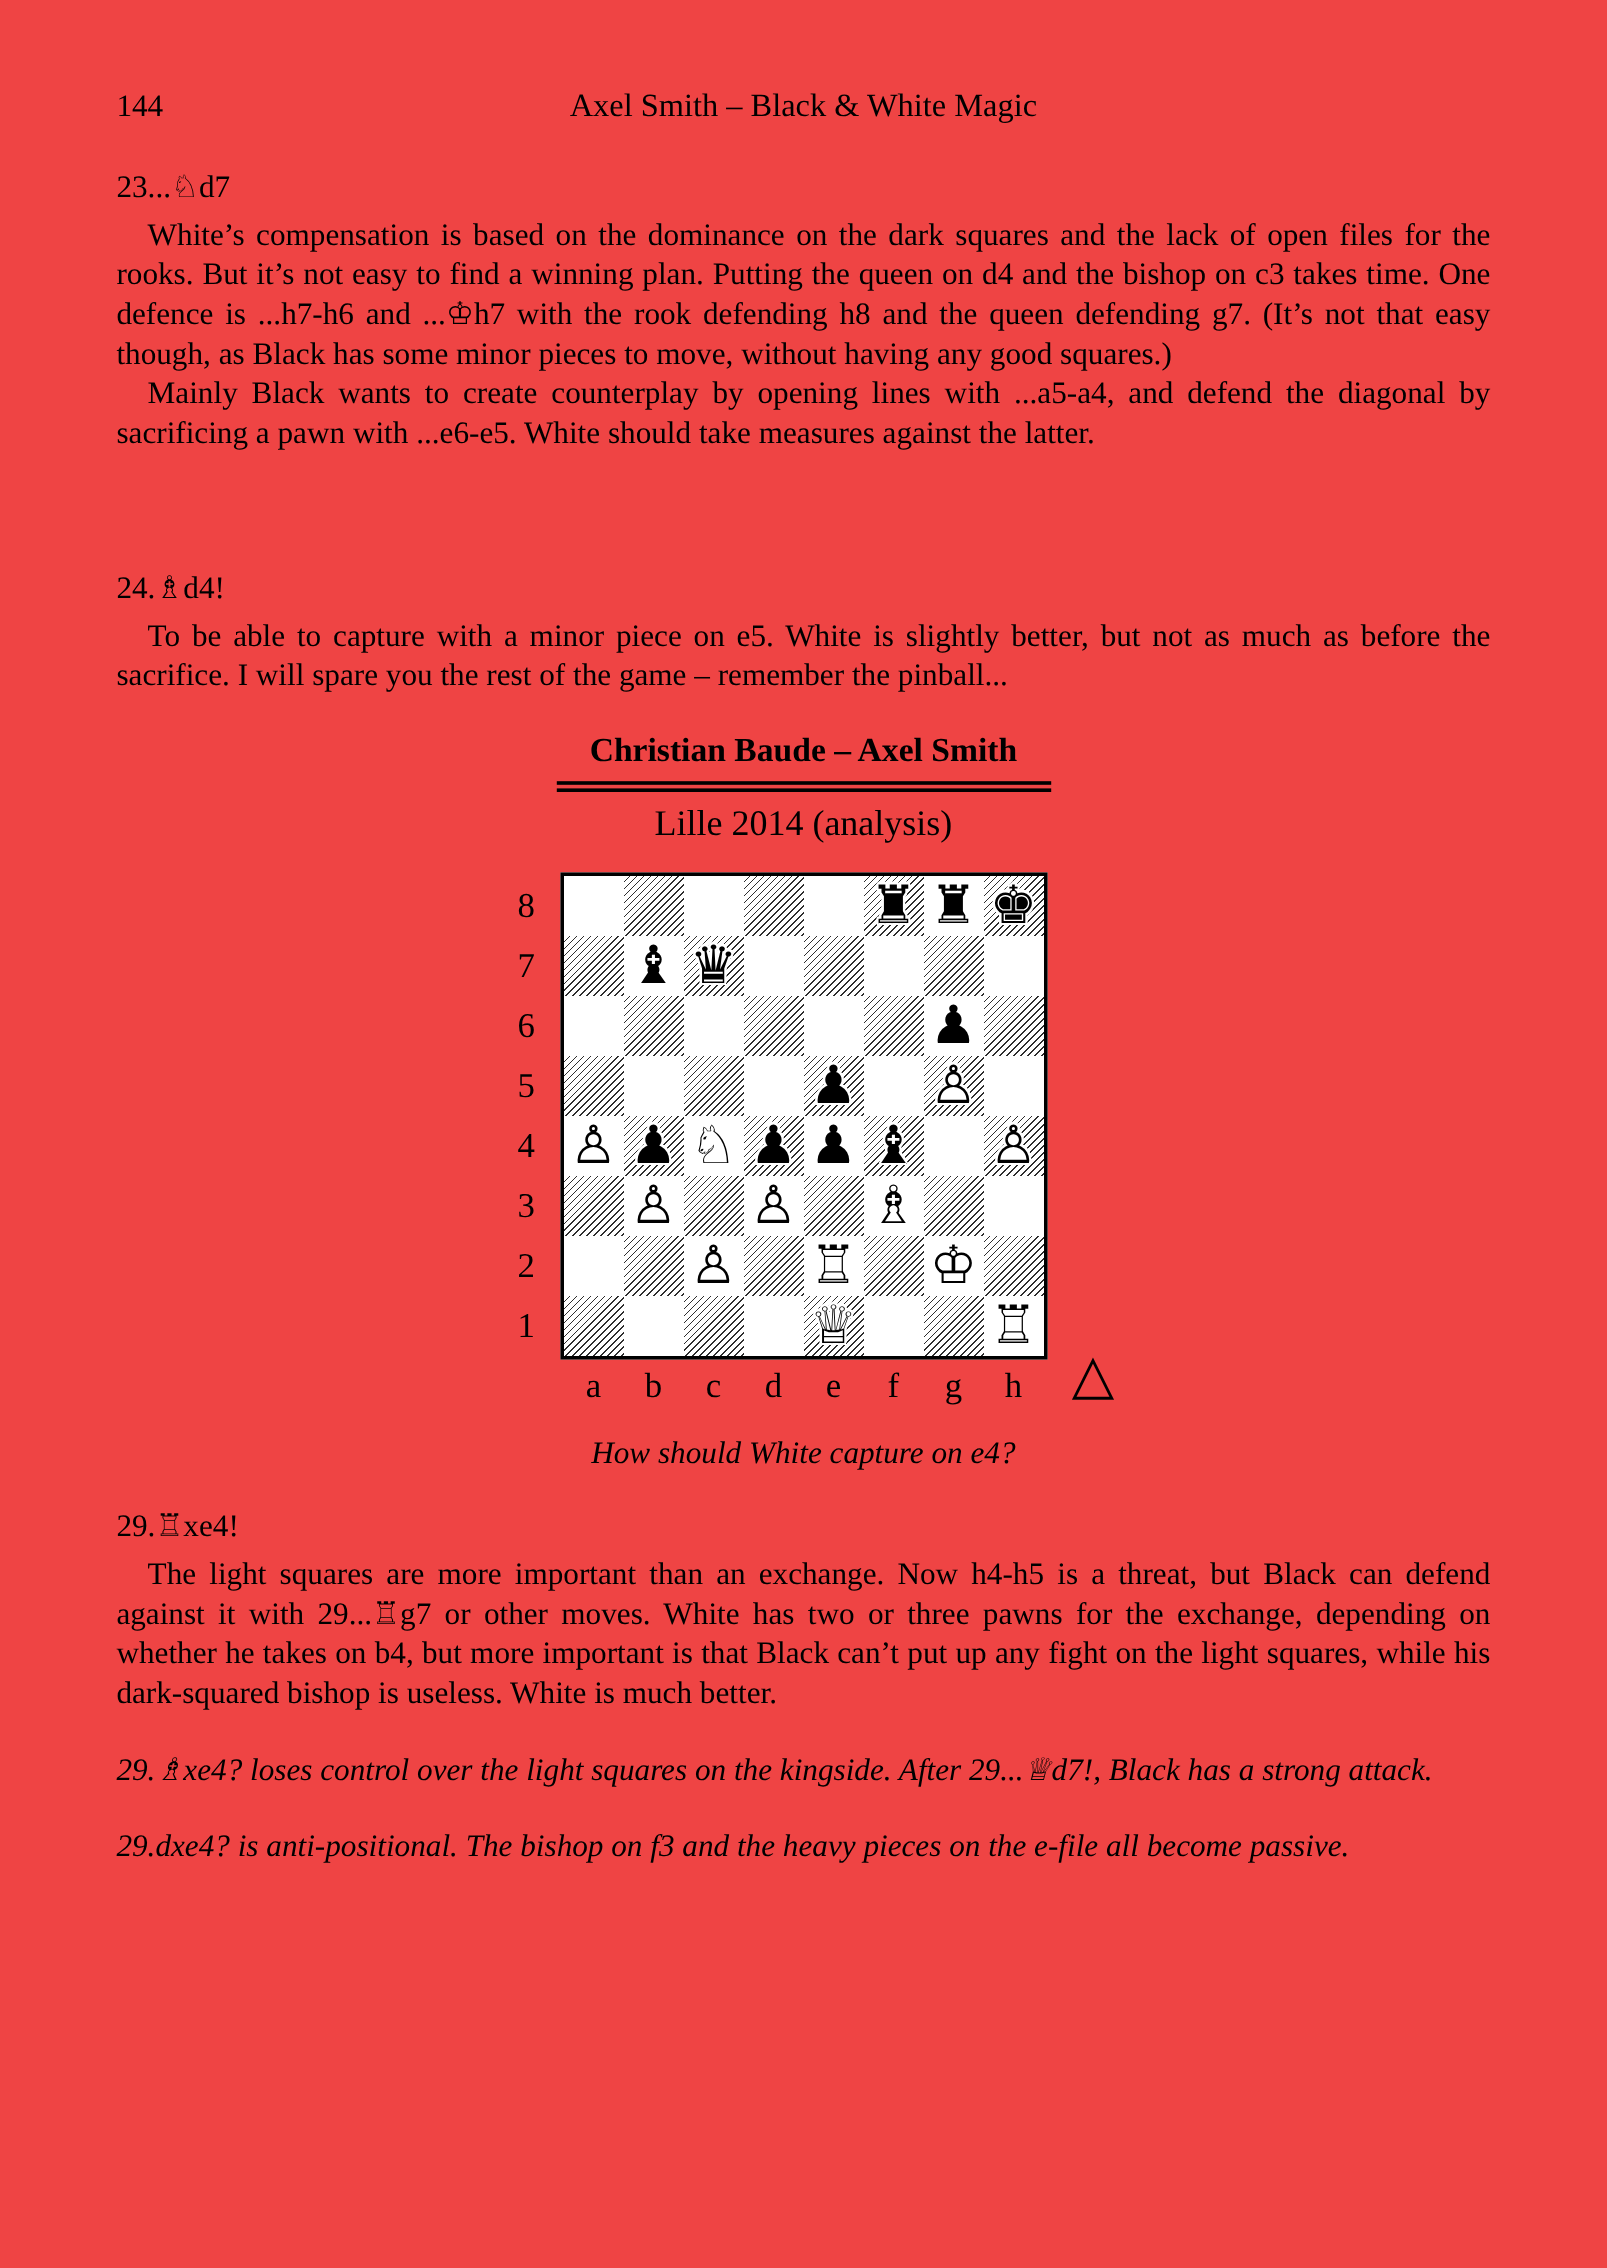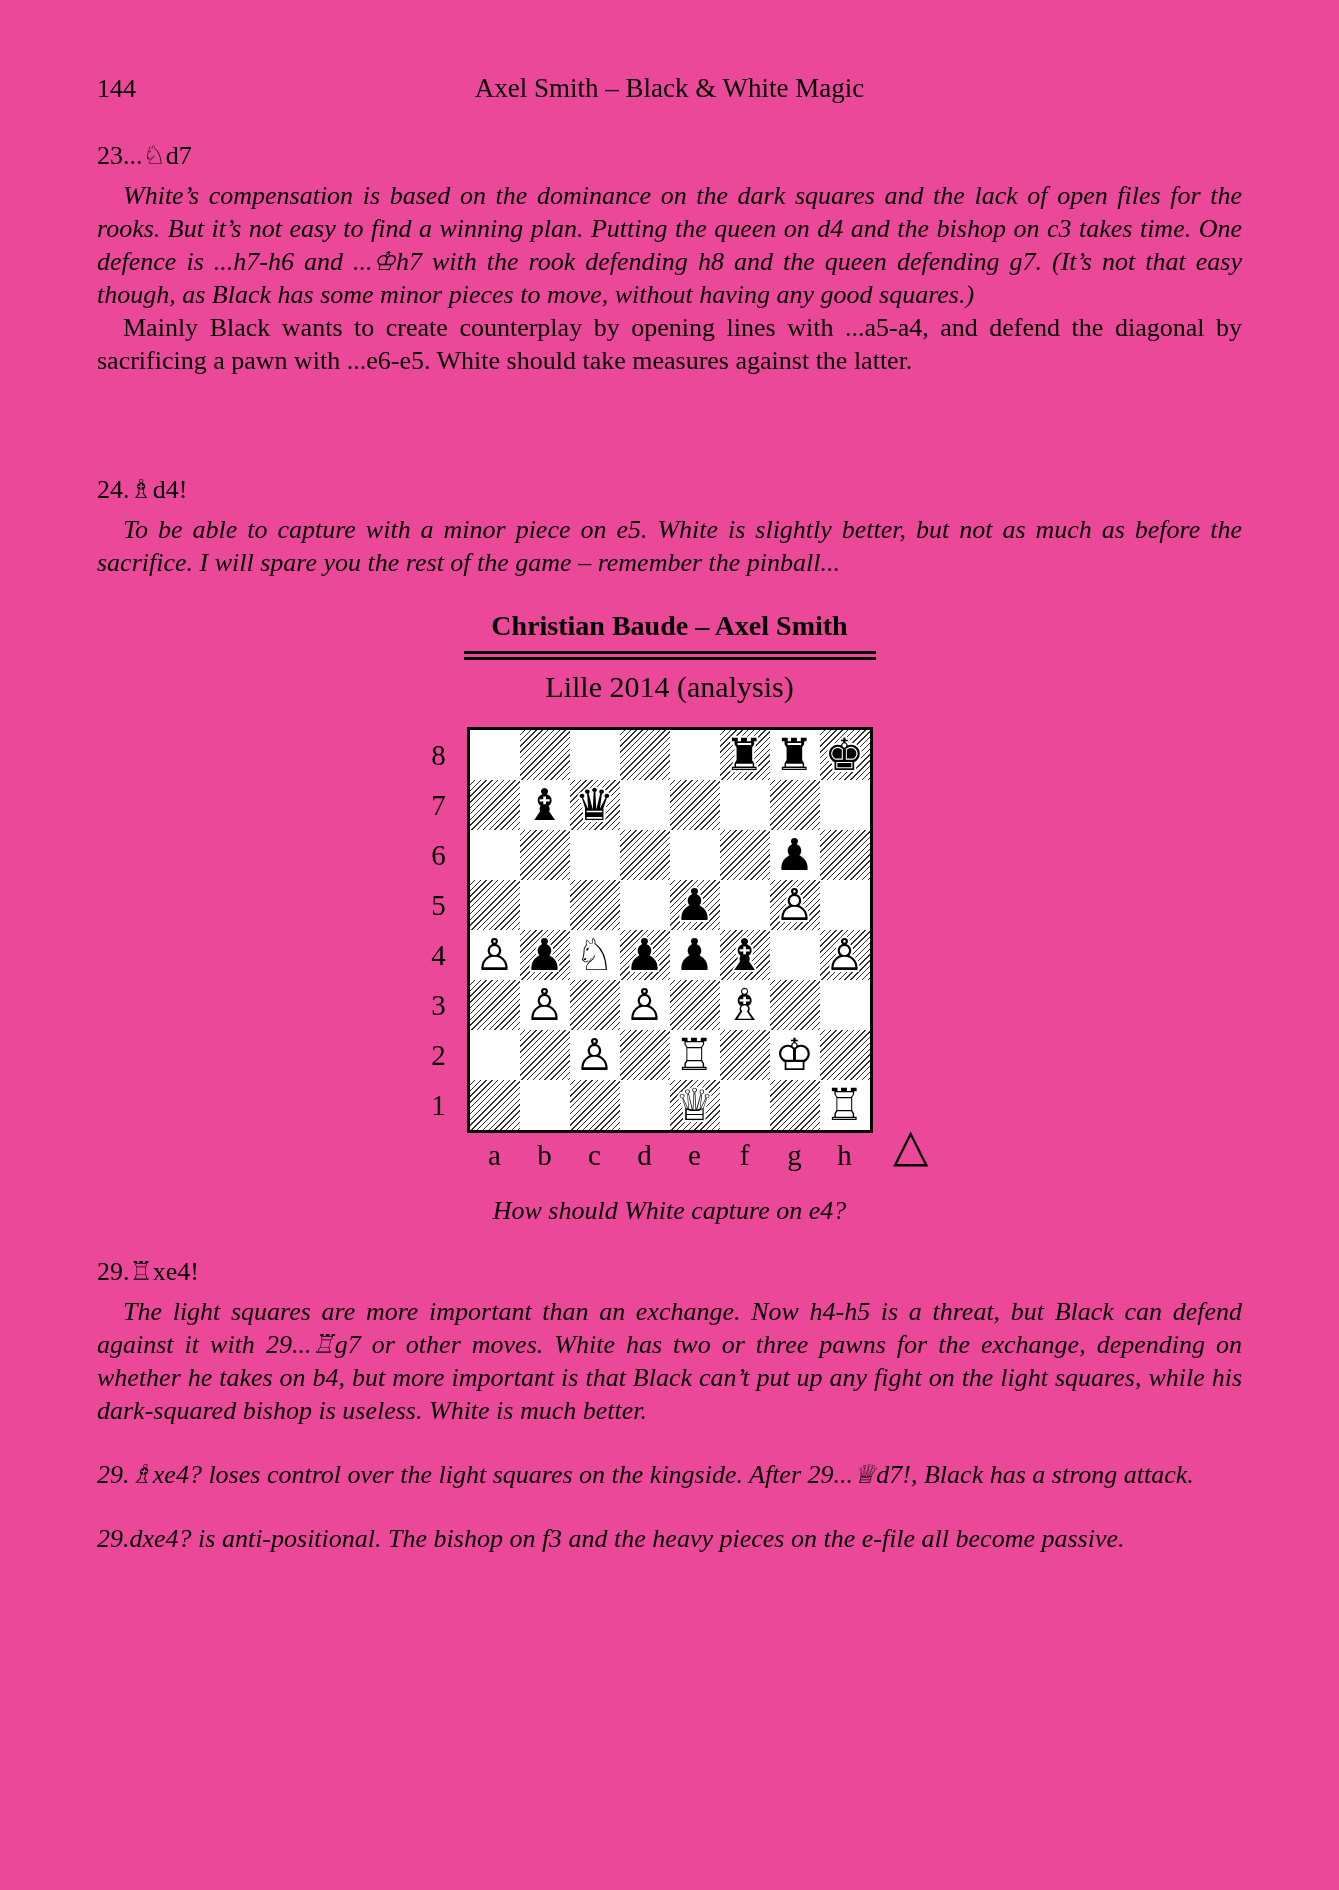--- a/index.html
+++ b/index.html
@@ -1,38 +1,38 @@
 <!DOCTYPE html>
 <html><head>
 <meta charset="utf-8">
 <style>
   html,body{margin:0;padding:0;background:#ffffff;}
   .page{
     position:relative;
     width:1339px;height:1890px;
     box-sizing:border-box;
     padding:72px 97px 0 97px;
-    background:#ec4899;
+    background:#ef4444;
     color:#000;
     font-family:"Liberation Serif","DejaVu Serif",serif;
     overflow:hidden;
   }
   .header{position:relative;height:33px;line-height:33px;}
   .page-num{position:absolute;left:0;top:0;font-size:26px;}
   .running-title{text-align:center;font-size:27px;}
   .move-heading{
     font-size:26px;font-weight:normal;line-height:33px;margin:0;
   }
   .h23{margin-top:34px;}
   .h24{margin-top:96px;}
   .h29{margin-top:28px;}
   p.body{
     font-size:26px;line-height:33px;margin:0;text-align:justify;
   }
-  p.after-heading{margin-top:7px;font-style:italic;}
+  p.after-heading{margin-top:7px;}
   p.indent{text-indent:26px;}
   p.spaced{margin-top:31px;font-style:italic;}
   .game-header{text-align:center;}
   .game-title{font-size:28px;font-weight:bold;line-height:34px;margin-top:30px;}
   .game-rule{
     width:412px;margin:8px auto 0 auto;height:3px;
     border-top:3px solid #000;border-bottom:3px solid #000;
   }
   .game-sub{font-size:30px;line-height:33px;margin-top:10px;}
   .diagram{position:relative;width:406px;margin:24px auto 0 auto;}

